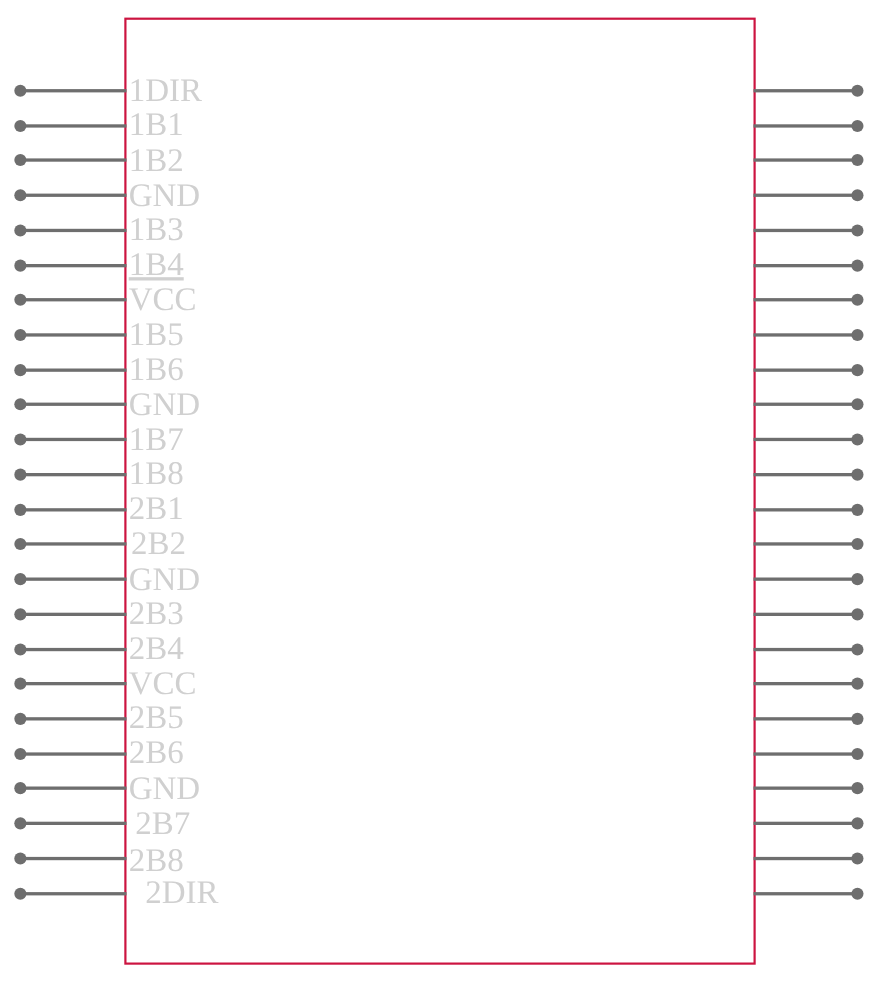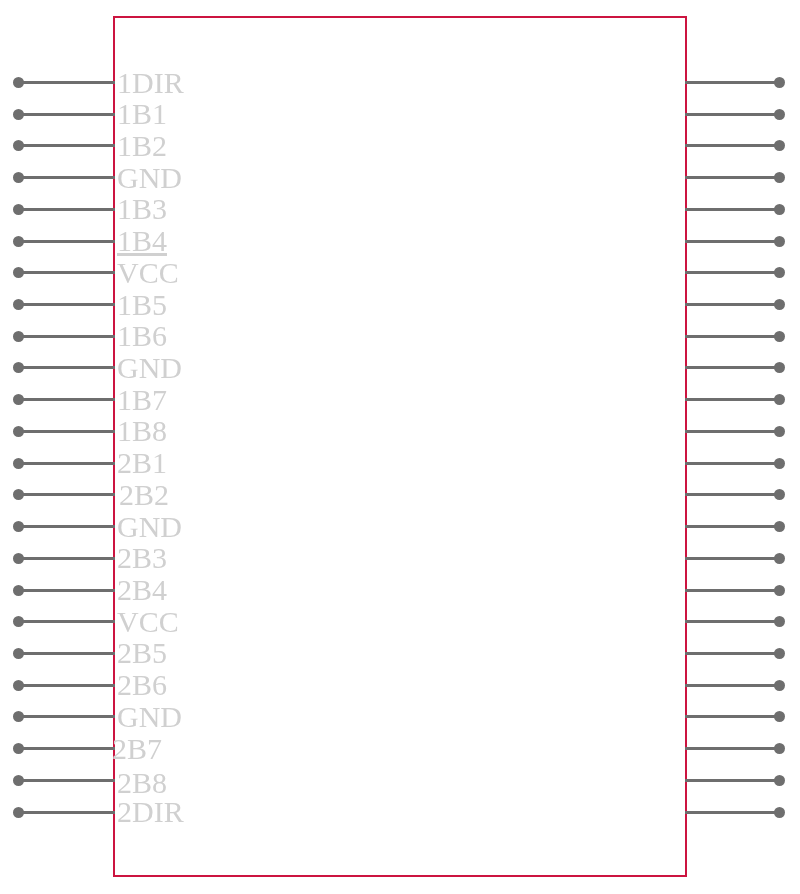--- a/index.html
+++ b/index.html
@@ -175,33 +175,33 @@
       <div class="pin">
     <span class="dot" style="top: 711.4px; left: 12.5px;"></span>
     <span class="line" style="top: 715.4px; left: 18px; width: 97px;"></span>
 
     <span class="label" style="top: 701.9px; left: 117px;">GND</span>
   </div>
       <div class="pin">
     <span class="dot" style="top: 743.12px; left: 12.5px;"></span>
     <span class="line" style="top: 747.12px; left: 18px; width: 97px;"></span>
 
-    <span class="label" style="top: 733.62px; left: 112px;">2B7</span>
+    <span class="label" style="top: 733.62px; left: 123px;">2B7</span>
   </div>
       <div class="pin">
     <span class="dot" style="top: 774.84px; left: 12.5px;"></span>
     <span class="line" style="top: 778.84px; left: 18px; width: 97px;"></span>
 
     <span class="label" style="top: 768px; left: 117px;">2B8</span>
   </div>
       <div class="pin">
     <span class="dot" style="top: 806.56px; left: 12.5px;"></span>
     <span class="line" style="top: 810.56px; left: 18px; width: 97px;"></span>
 
-    <span class="label" style="top: 797.06px; left: 117px;">2DIR</span>
+    <span class="label" style="top: 797.06px; left: 132px;">2DIR</span>
   </div>
     </div>
   <div id="pins-right">
       <div class="pin">
     <span class="dot" style="top: 77px; left: 774px;"></span>
     <span class="line" style="top: 81px; left: 685px; width: 95px;"></span>
 
   </div>
       <div class="pin">
     <span class="dot" style="top: 108.72px; left: 774px;"></span>

